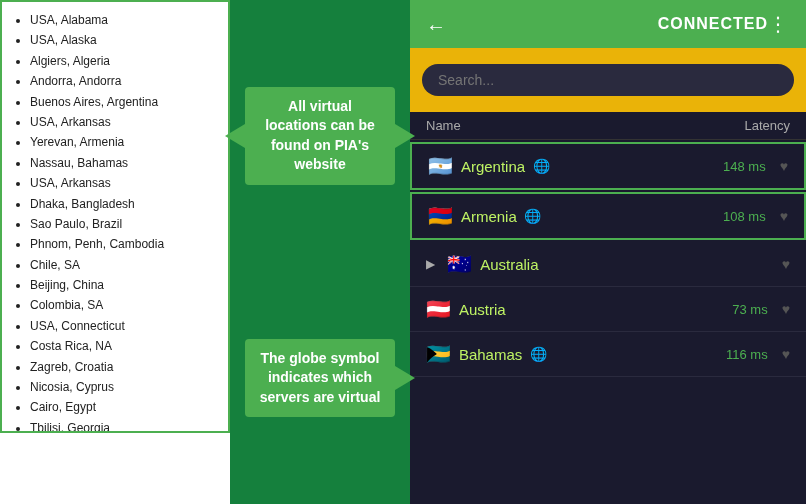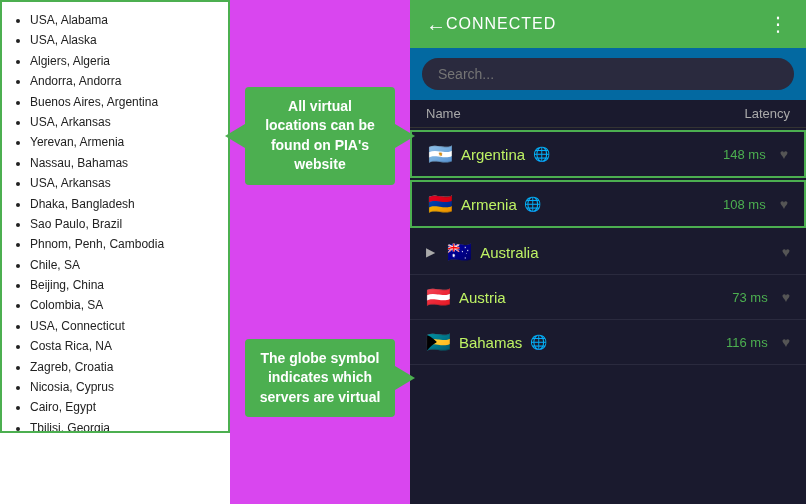--- a/index.html
+++ b/index.html
@@ -35,21 +35,21 @@
     
     .middle-panel {
       width: 180px;
       min-width: 180px;
       height: 504px;
       display: flex;
       flex-direction: column;
       align-items: center;
       justify-content: space-around;
       padding: 10px 0;
-      background: #d946ef;
+      background: #15803d;
       position: relative;
     }
 
     .annotation-box {
       background: #4caf50;
       color: #fff;
       font-weight: bold;
       font-size: 14px;
       text-align: center;
       padding: 10px 12px;
@@ -113,42 +113,42 @@
     .vpn-header {
       background: #4caf50;
       display: flex;
       align-items: center;
       justify-content: space-between;
       padding: 10px 16px;
       min-height: 48px;
     }
     .vpn-header-title {
       font-size: 16px;
-      font-weight: normal;
+      font-weight: bold;
       letter-spacing: 1px;
       color: #fff;
-      text-align: left;
+      text-align: right;
       flex: 1;
     }
     .back-icon {
       font-size: 20px;
       color: #fff;
       cursor: pointer;
     }
     .menu-icon {
       font-size: 20px;
       color: #fff;
       cursor: pointer;
       letter-spacing: 2px;
     }
 
     
     .search-bar {
-      padding: 10px 12px;
-      background: #0369a1;
+      padding: 16px 12px;
+      background: #eab308;
     }
     .search-input {
       width: 100%;
       background: #2a2a3e;
       border: none;
       border-radius: 20px;
       padding: 8px 16px;
       color: #888;
       font-size: 14px;
       outline: none;

